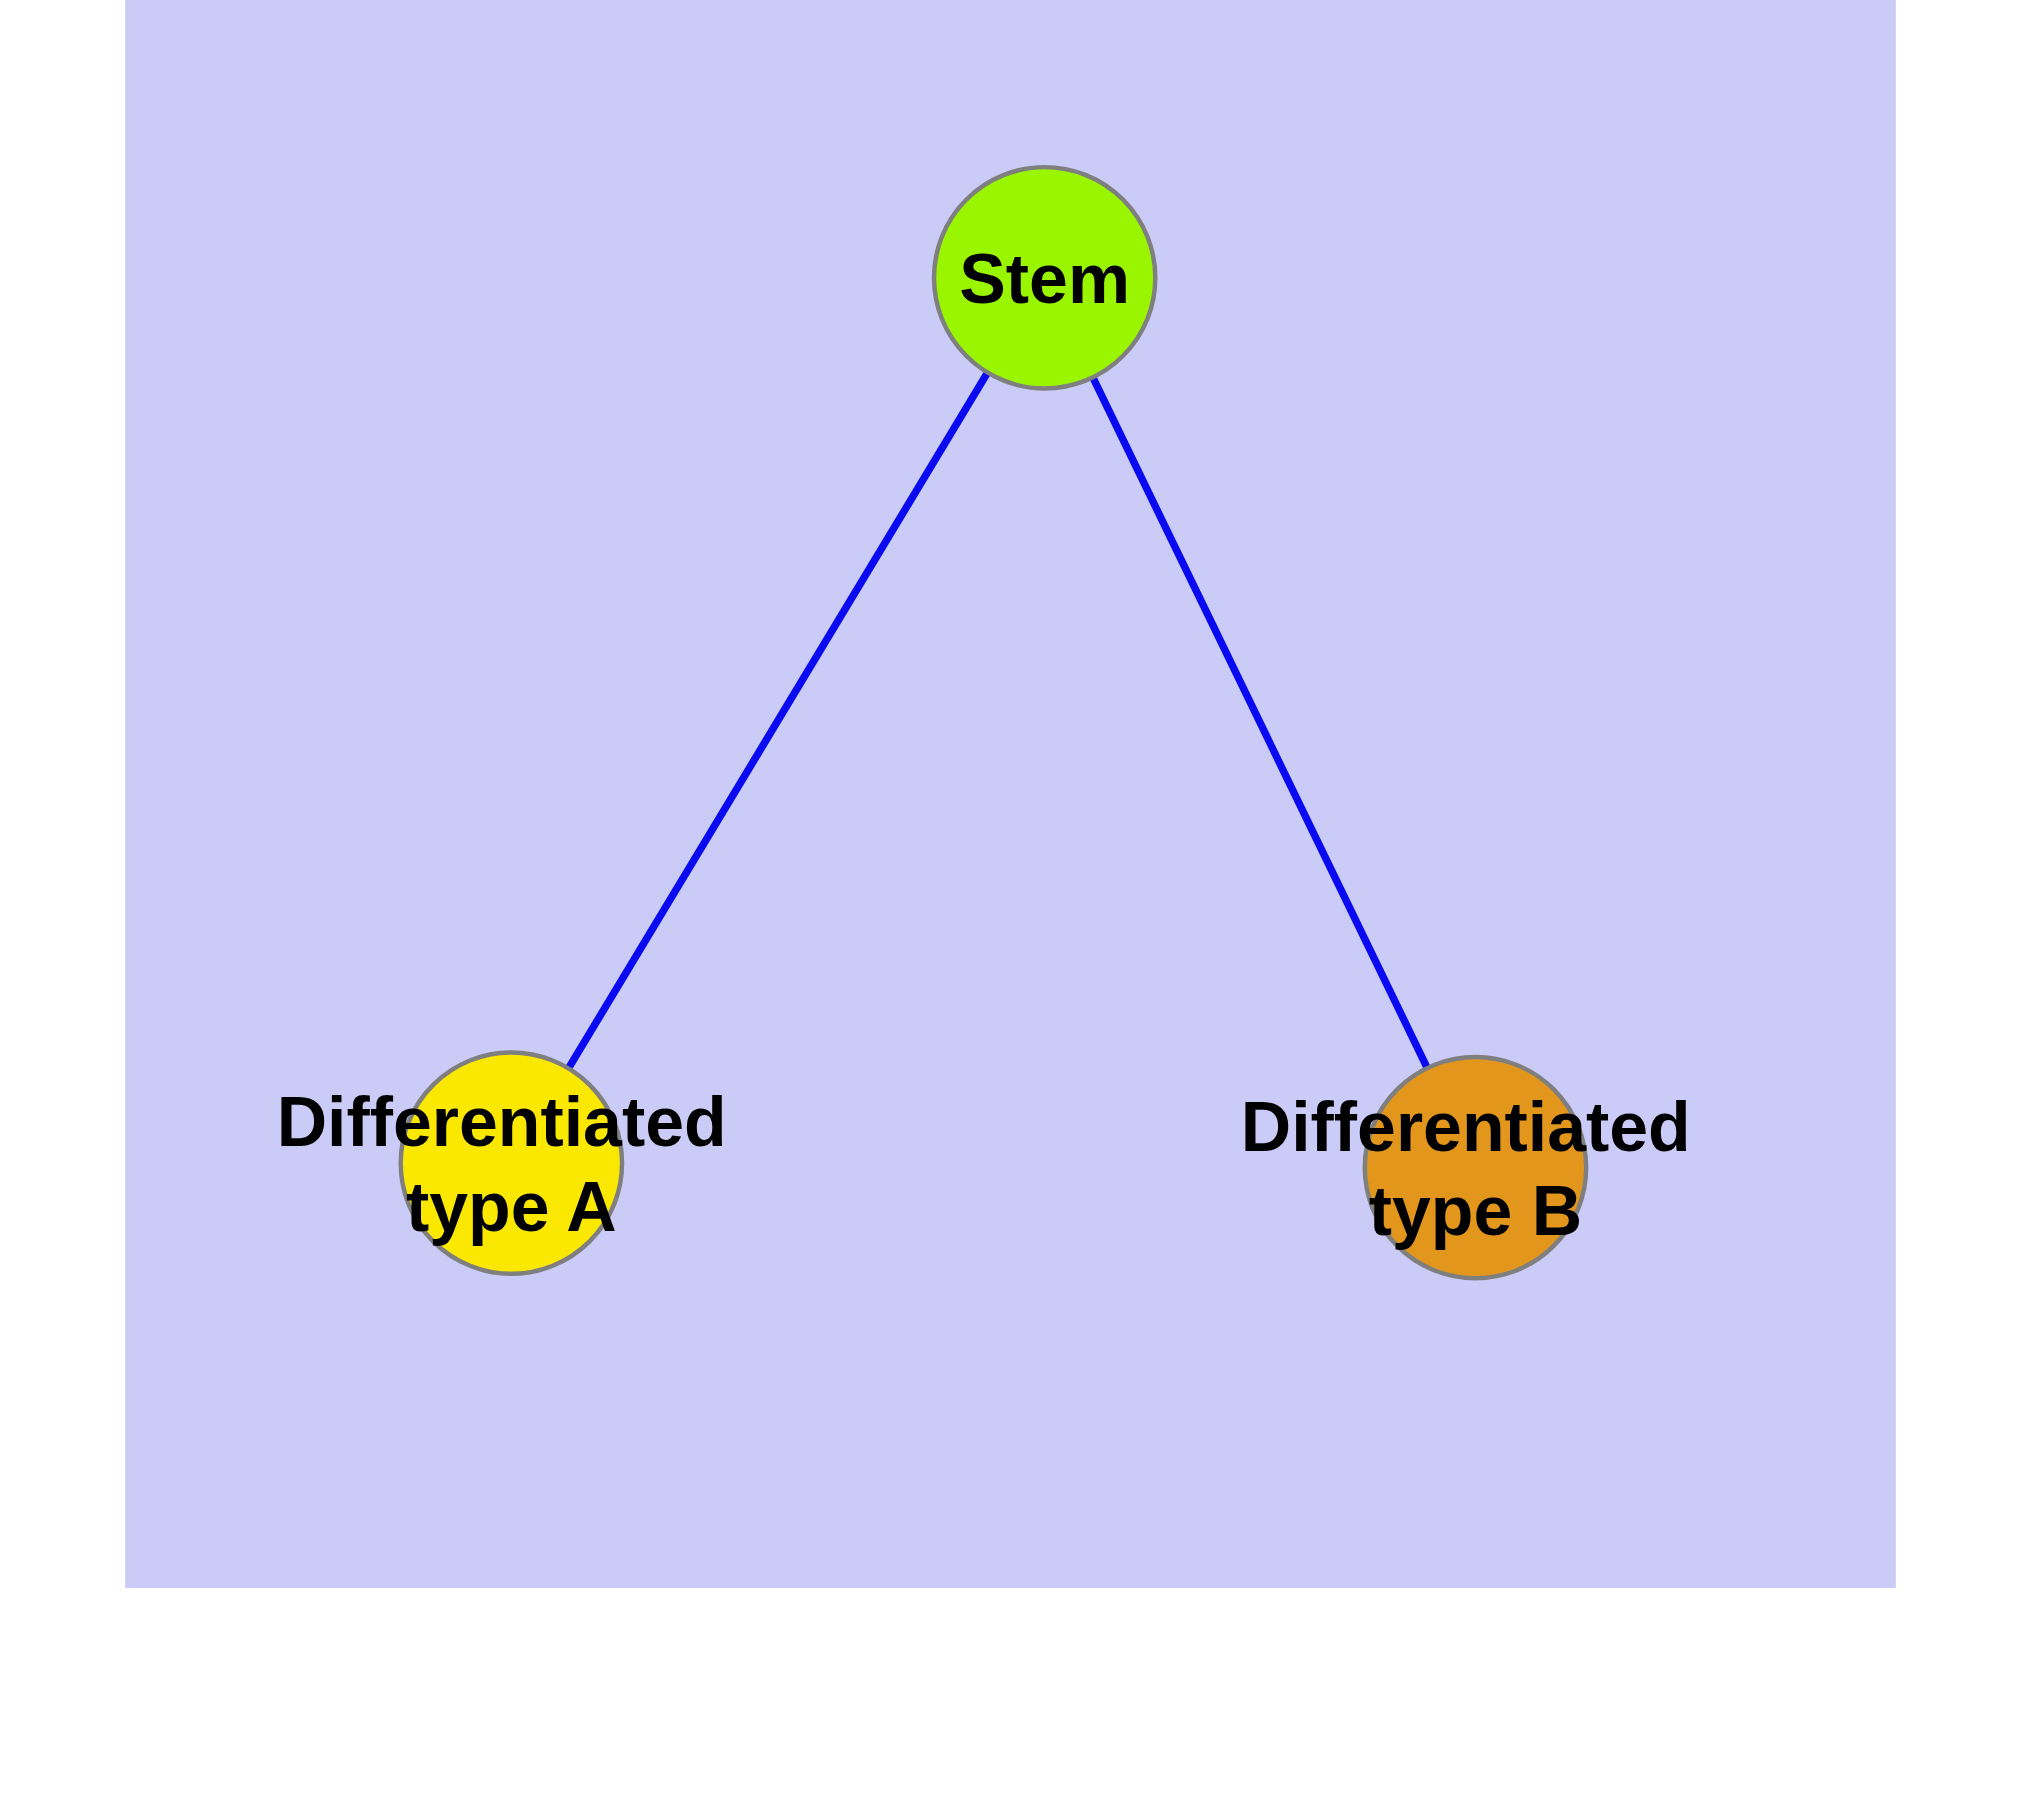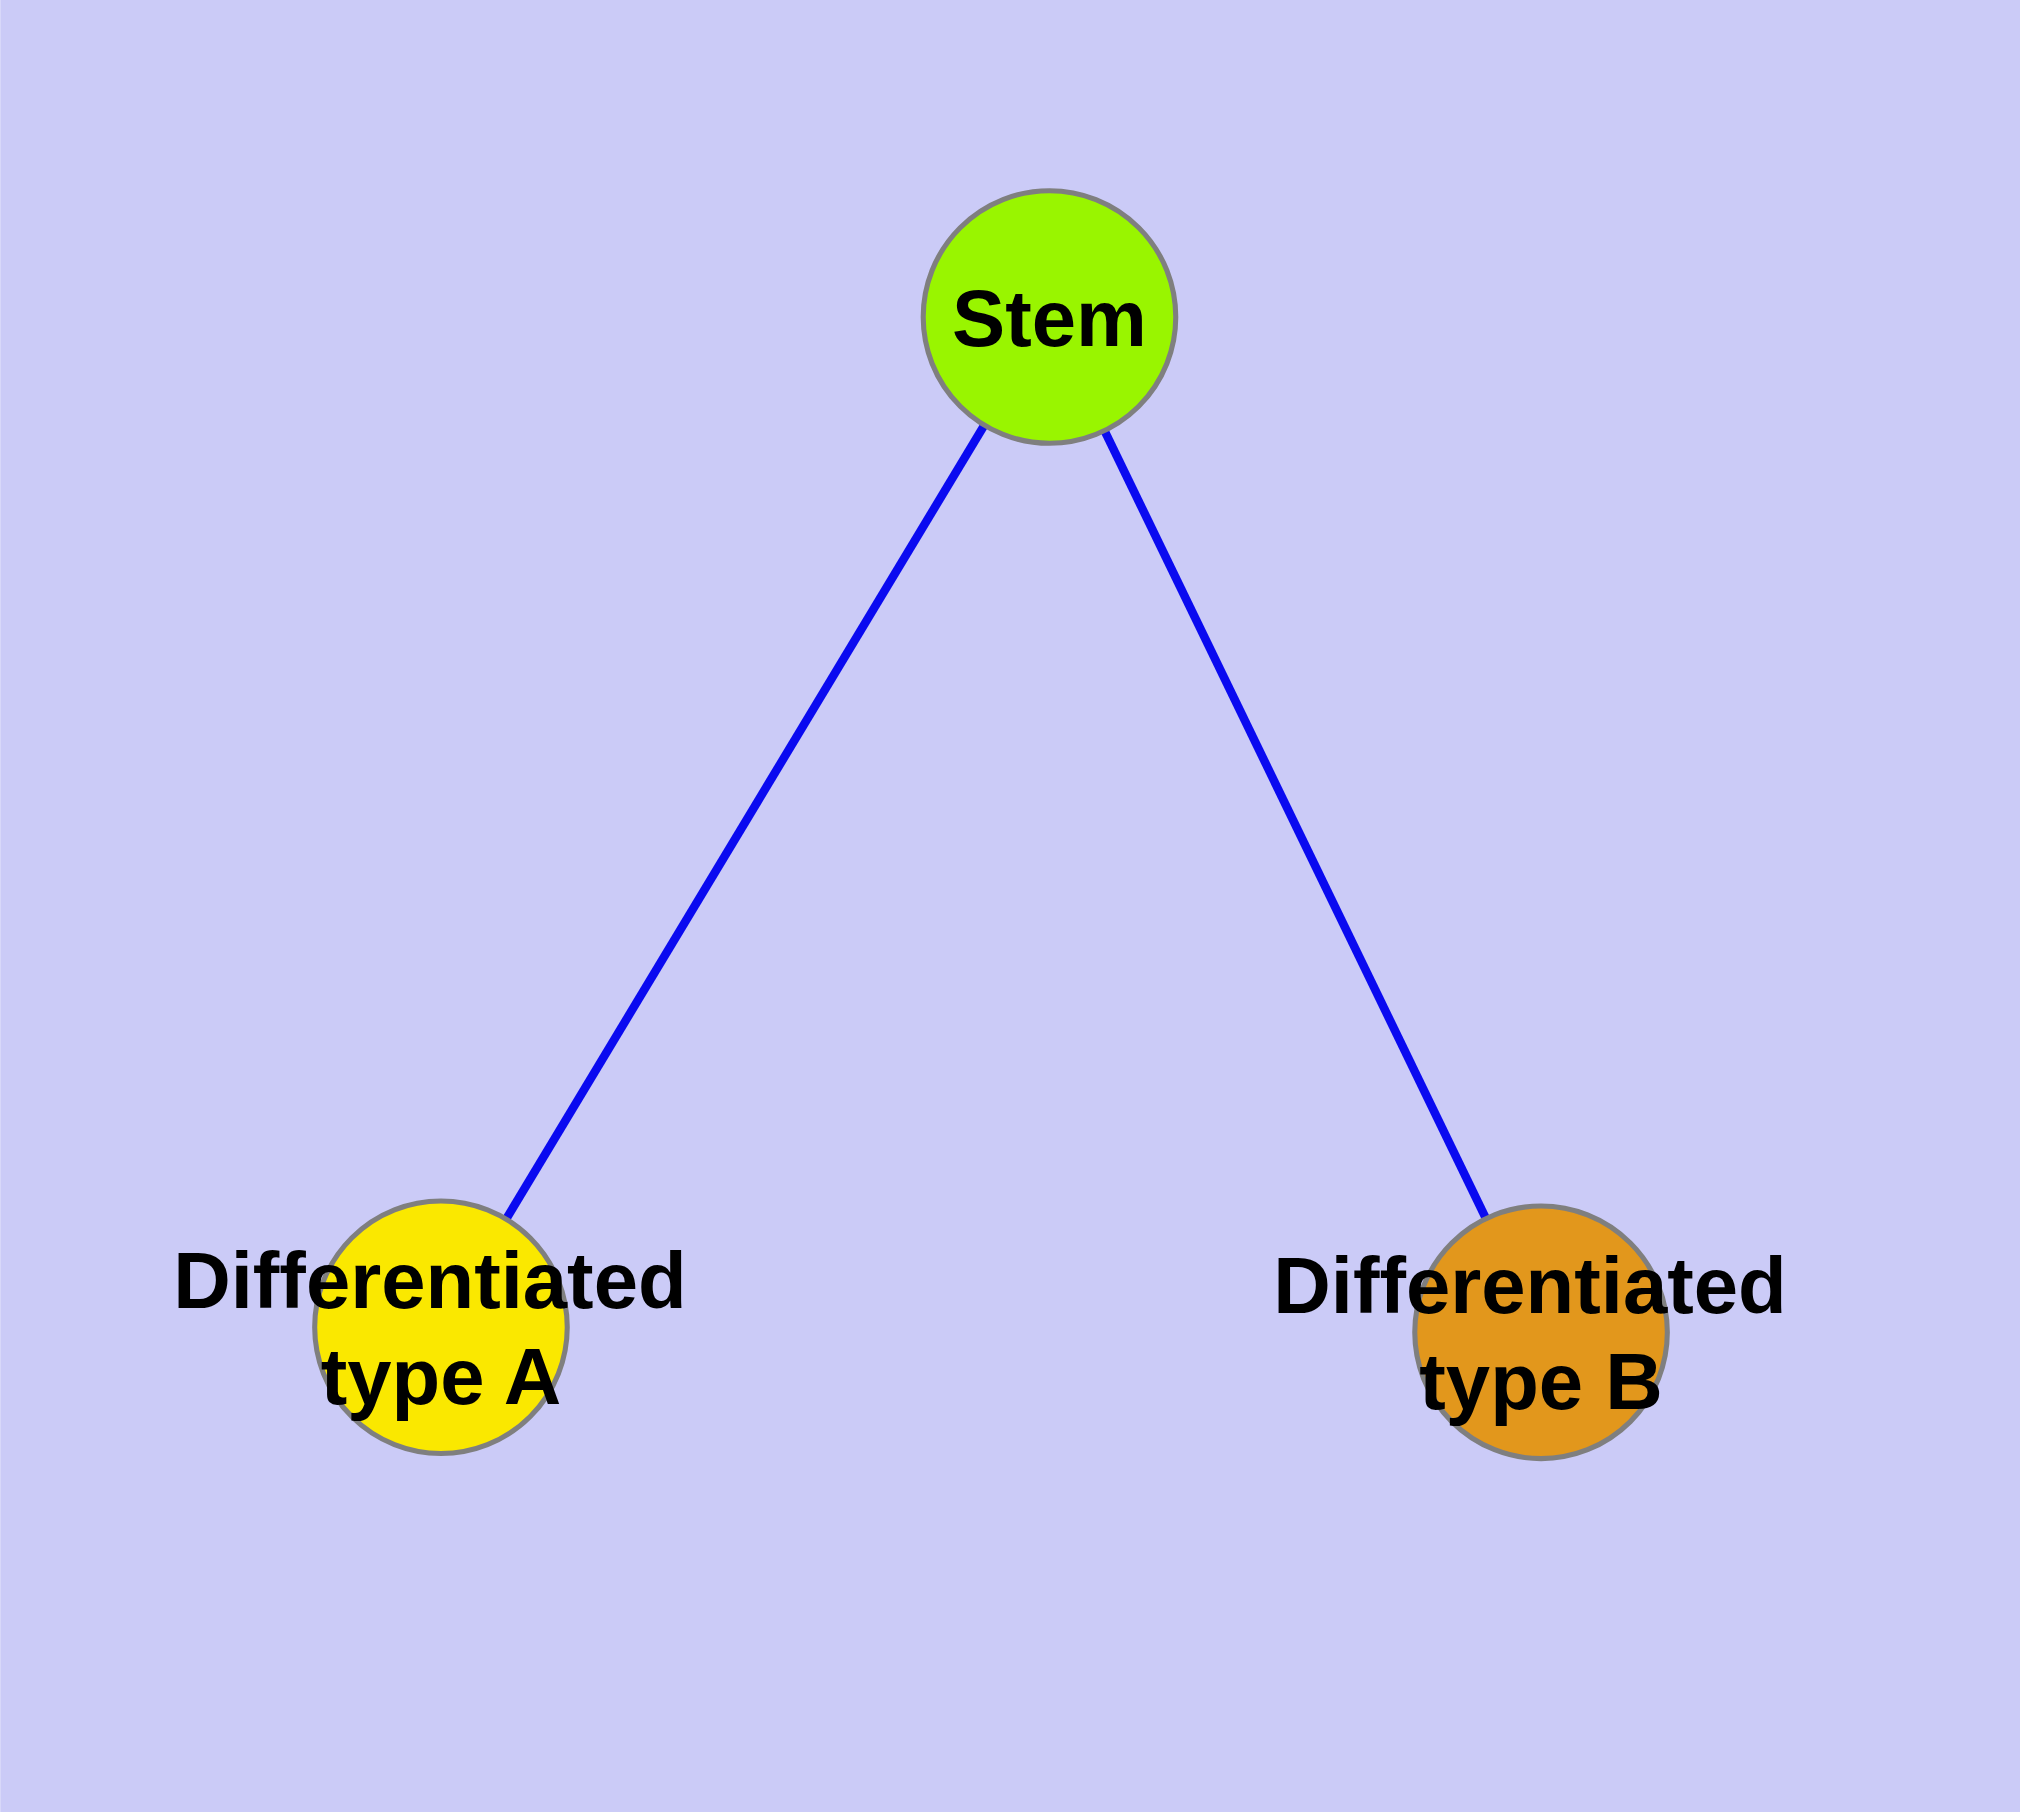--- a/index.html
+++ b/index.html
@@ -2,21 +2,21 @@
 <html style="--node-border: #7f7f7f; --label-color: #000000;font-size:13.6px"><head>
 <meta charset="utf-8">
 <style>
   html, body {
     margin: 0;
     padding: 0;
     background: #ffffff;
   }
   .canvas {
     width: 2021px;
-    height: 1812px;
+    height: 1588px;
     position: relative;
   }
   .canvas svg {
     display: block;
     width: 100%;
     height: 100%;
   }
   .edge {
     stroke-width: 10px;
     fill: none;

